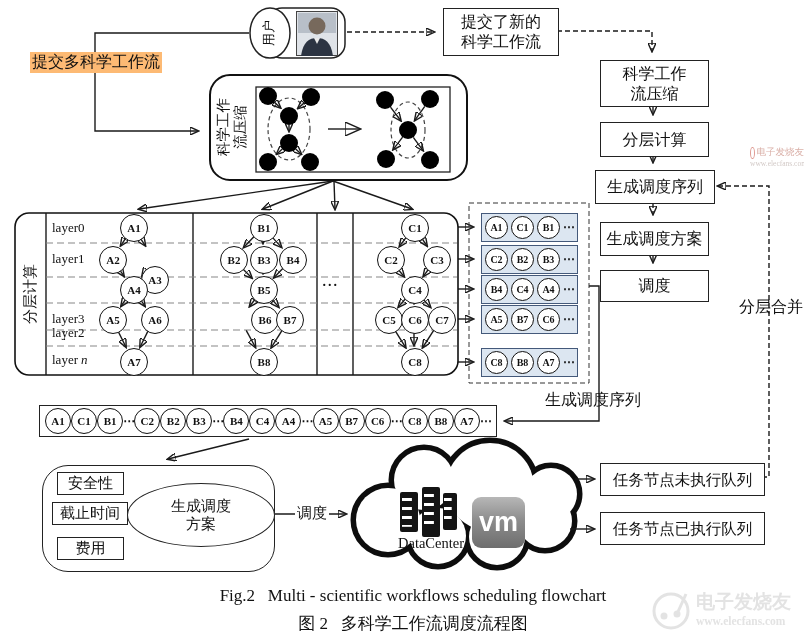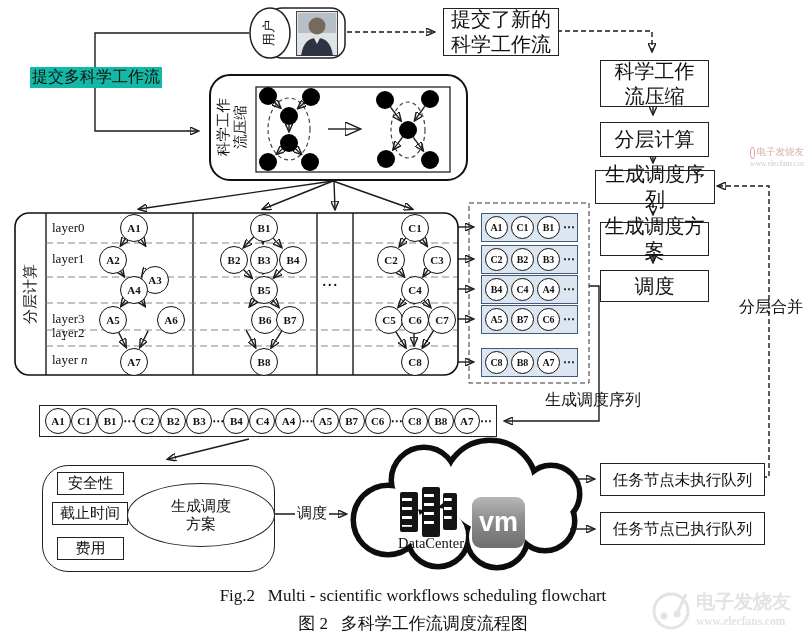--- a/index.html
+++ b/index.html
@@ -5,21 +5,21 @@
   html,body{margin:0;padding:0;background:#fff;}
   .stage{position:relative;width:804px;height:640px;background:#fff;overflow:hidden;
          font-family:"Liberation Serif","DejaVu Serif",serif;color:#111;}
   .abs{position:absolute;}
   svg#wires{position:absolute;left:0;top:0;}
   svg#wires line,svg#wires path{stroke:#1a1a1a;stroke-width:1.4;fill:none;}
   svg#wires .dash{stroke-dasharray:5,3;}
   svg#wires .dashE{stroke:#444;stroke-width:1.2;stroke-dasharray:4,3;fill:none;}
   svg#wires .dashRow{stroke:#888;stroke-width:1.1;stroke-dasharray:7,4;}
   .box{position:absolute;border:1.5px solid #222;background:#fff;display:flex;flex-direction:column;
-       align-items:center;justify-content:center;text-align:center;font-size:20px;line-height:1.25;}
+       align-items:center;justify-content:center;text-align:center;font-size:16px;line-height:1.25;}
   .rot{transform:rotate(-90deg);transform-origin:center;display:flex;flex-direction:column;
        align-items:center;justify-content:center;text-align:center;}
   .lbl{position:absolute;font-size:16px;}
   .nd{position:absolute;width:26px;height:26px;border:1.4px solid #111;border-radius:50%;background:#fff;
       display:flex;align-items:center;justify-content:center;font-weight:bold;font-size:11px;}
   .layerlbl{position:absolute;font-weight:normal;font-size:13px;}
   .qrow{position:absolute;left:481px;width:95px;height:27px;background:#dce6f1;border:1px solid #44597a;
         display:flex;align-items:center;justify-content:space-evenly;}
   .qc{width:21px;height:21px;border:1.3px solid #111;border-radius:50%;background:#fff;display:flex;
       align-items:center;justify-content:center;font-weight:bold;font-size:10px;}
@@ -189,21 +189,21 @@
     <path d="M5,45 C7,31 13,27 21,27 C29,27 35,31 37,45 Z" fill="#2c3442"></path>
     <path d="M18,27 L21,33 L24,27 Z" fill="#e8e8e8"></path>
   </svg>
 </div>
 
 <div class="box" style="left:443px;top:8px;width:114px;height:46px;">
   <span>提交了新的</span>
   <span>科学工作流</span>
 </div>
 
-<div class="lbl" style="left:30px;top:67px;background:#14b8a6;padding:0 2px;">提交多科学工作流</div>
+<div class="lbl" style="left:30px;top:52px;background:#fdba74;padding:0 2px;">提交多科学工作流</div>
 
 <div class="abs rot" style="left:192px;top:110px;width:80px;height:34px;font-size:14.5px;line-height:1.15;">
   <span>科学工作</span>
   <span>流压缩</span>
 </div>
 
 <div class="box" style="left:600px;top:60px;width:107px;height:45px;">
   <span>科学工作</span>
   <span>流压缩</span>
 </div>
@@ -233,21 +233,21 @@
 <div class="layerlbl" style="left:52px;top:352px;">
   <span>layer</span><i style="margin-left:3px;">n</i>
 </div>
 <div class="layerlbl" style="left:322px;top:270px;font-size:18px;letter-spacing:1px;">...</div>
 
 <div class="nd" style="left:120px;top:214px;">A1</div>
 <div class="nd" style="left:99px;top:246px;">A2</div>
 <div class="nd" style="left:141px;top:246px;margin-top:20px;">A3</div>
 <div class="nd" style="left:120px;top:276px;">A4</div>
 <div class="nd" style="left:99px;top:306px;">A5</div>
-<div class="nd" style="left:157px;top:306px;">A6</div>
+<div class="nd" style="left:141px;top:306px;">A6</div>
 <div class="nd" style="left:120px;top:348px;">A7</div>
 
 <div class="nd" style="left:250px;top:214px;">B1</div>
 <div class="nd" style="left:220px;top:246px;">B2</div>
 <div class="nd" style="left:250px;top:246px;">B3</div>
 <div class="nd" style="left:279px;top:246px;">B4</div>
 <div class="nd" style="left:250px;top:276px;">B5</div>
 <div class="nd" style="left:227px;top:306px;margin-left:24px;">B6</div>
 <div class="nd" style="left:276px;top:306px;">B7</div>
 <div class="nd" style="left:250px;top:348px;">B8</div>

